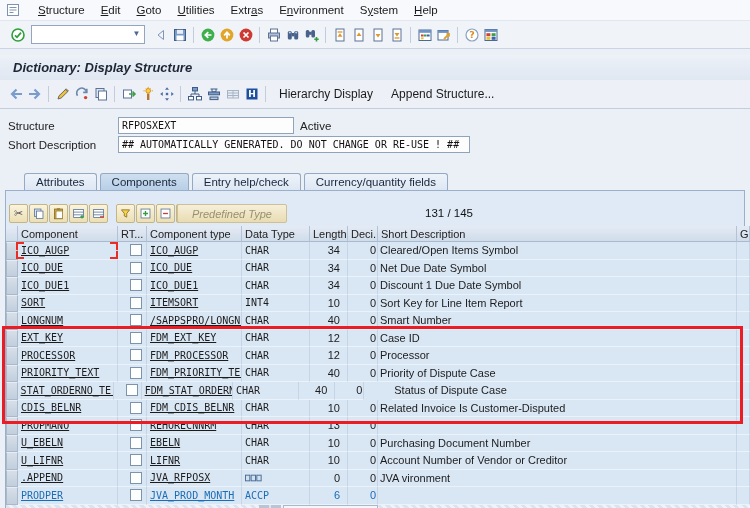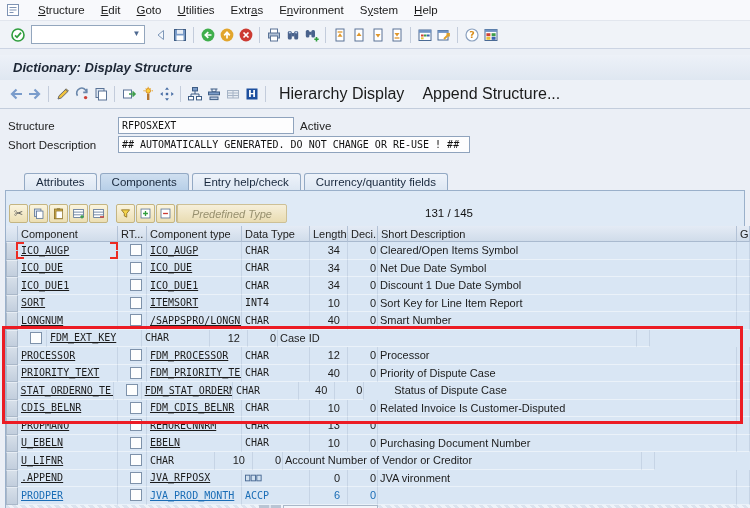--- a/index.html
+++ b/index.html
@@ -27,21 +27,21 @@
                 display:flex;align-items:center;justify-content:center;}
 
   
   #titlebar{left:0;top:55px;width:750px;height:25px;background:linear-gradient(#edf1f8,#dfe7f1);
             display:flex;align-items:center;padding-left:13px;box-sizing:border-box;}
   #titlebar .t{font-size:13px;font-weight:bold;font-style:italic;color:#1c2634;}
 
   
   #appbar{left:0;top:80px;width:750px;height:29px;background:#edf1f7;border-bottom:1px solid #c3cddc;
           display:flex;align-items:center;padding-left:6px;box-sizing:border-box;}
-  .appbtn{font-size:16px;color:#1b1b1b;padding:3px 9px;white-space:nowrap;cursor:default;}
+  .appbtn{font-size:12px;color:#1b1b1b;padding:3px 9px;white-space:nowrap;cursor:default;}
 
   
   .flabel{font-size:11.5px;color:#222;}
   .field{position:absolute;height:15px;border:1px solid #8fa3bd;background:#fdfdfe;
          font:10px "DejaVu Sans Mono", monospace;padding:0 3px;box-sizing:content-box;outline:none;color:#111;}
 
   
   #tabsbar{left:5px;top:172px;width:740px;height:18px;display:flex;align-items:flex-end;padding-left:19px;box-sizing:border-box;}
   .tab{font-size:11.5px;color:#17273c;background:linear-gradient(#eef3fa,#dde7f3);border:1px solid #93a9c4;
        border-bottom:none;border-radius:3px 3px 0 0;padding:2px 11px 2px 11px;margin-right:3px;white-space:nowrap;cursor:default;}
@@ -505,20 +505,23 @@
             <span class="lnk mono">/SAPPSPRO/LONGN..</span>
           </div>
           <div class="tcell mono" style="width: 68px; padding-left: 3px;">CHAR</div>
           <div class="tcell num" style="width: 38px; padding-right: 7px;">40</div>
           <div class="tcell num" style="width: 30px; padding-right: 1px;">0</div>
           <div class="tcell " style="width: 359px; padding-left: 2px;">Smart Number</div>
           <div class="tcell " style="width: 13px;"></div>
         </div>
         <div class="trow">
           <div class="tcell sel" style="width: 12px;"></div>
+          <div class="tcell " style="width: 100px;">
+            <span class="lnk mono">EXT_KEY</span>
+          </div>
           <div class="tcell " style="width: 29px;">
             <span class="cb"></span>
           </div>
           <div class="tcell " style="width: 95px;">
             <span class="lnk mono">FDM_EXT_KEY</span>
           </div>
           <div class="tcell mono" style="width: 68px; padding-left: 3px;">CHAR</div>
           <div class="tcell num" style="width: 38px; padding-right: 7px;">12</div>
           <div class="tcell num" style="width: 30px; padding-right: 1px;">0</div>
           <div class="tcell " style="width: 359px; padding-left: 2px;">Case ID</div>
@@ -626,20 +629,23 @@
           <div class="tcell " style="width: 359px; padding-left: 2px;">Purchasing Document Number</div>
           <div class="tcell " style="width: 13px;"></div>
         </div>
         <div class="trow">
           <div class="tcell sel" style="width: 12px;"></div>
           <div class="tcell " style="width: 100px;">
             <span class="lnk mono">U_LIFNR</span>
           </div>
           <div class="tcell " style="width: 29px;">
             <span class="cb"></span>
+          </div>
+          <div class="tcell " style="width: 95px;">
+            <span class="lnk mono">LIFNR</span>
           </div>
           <div class="tcell mono" style="width: 68px; padding-left: 3px;">CHAR</div>
           <div class="tcell num" style="width: 38px; padding-right: 7px;">10</div>
           <div class="tcell num" style="width: 30px; padding-right: 1px;">0</div>
           <div class="tcell " style="width: 359px; padding-left: 2px;">Account Number of Vendor or Creditor</div>
           <div class="tcell " style="width: 13px;"></div>
         </div>
         <div class="trow">
           <div class="tcell sel" style="width: 12px;"></div>
           <div class="tcell " style="width: 100px;">

